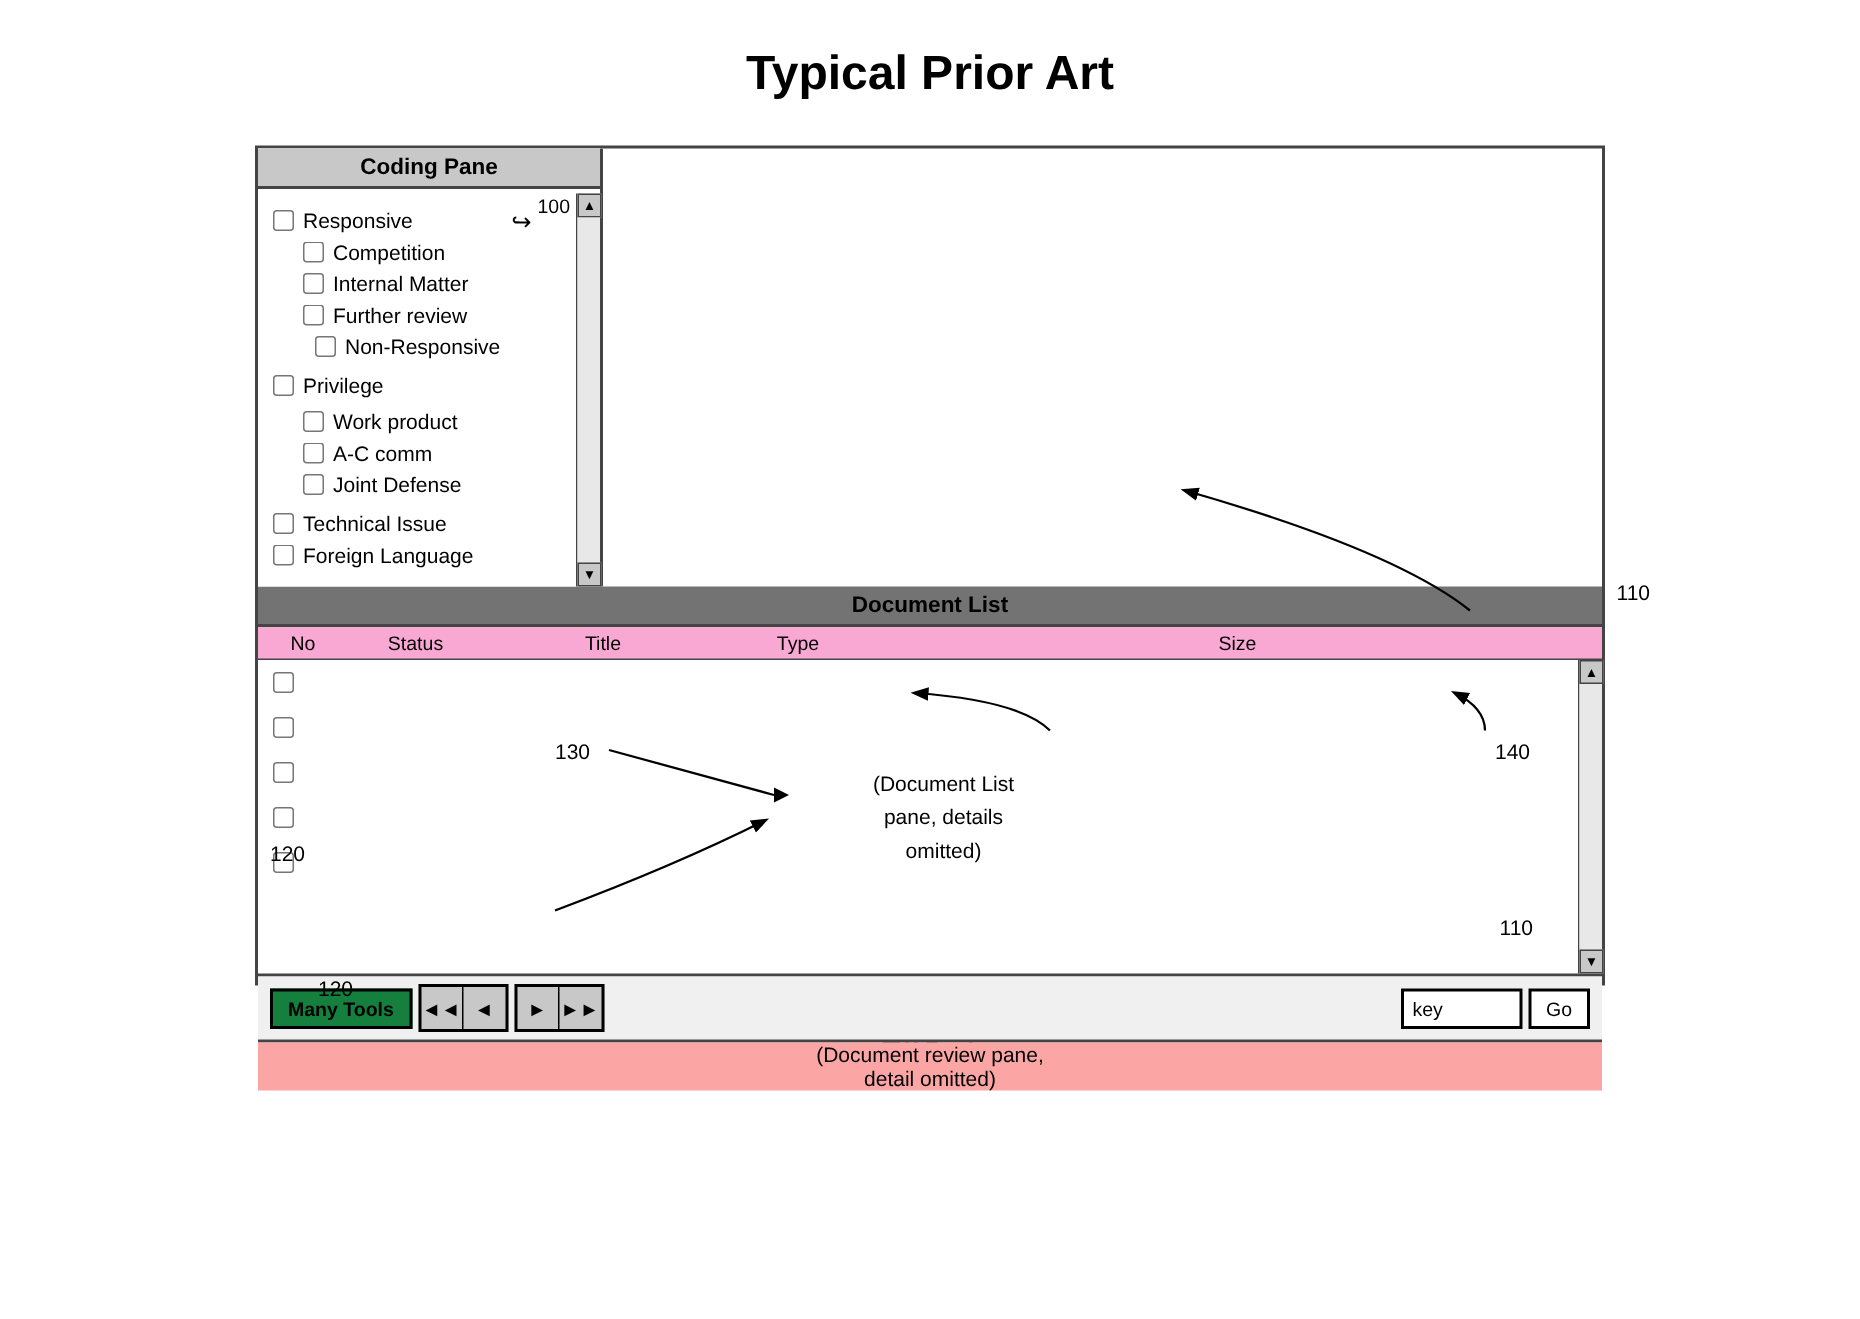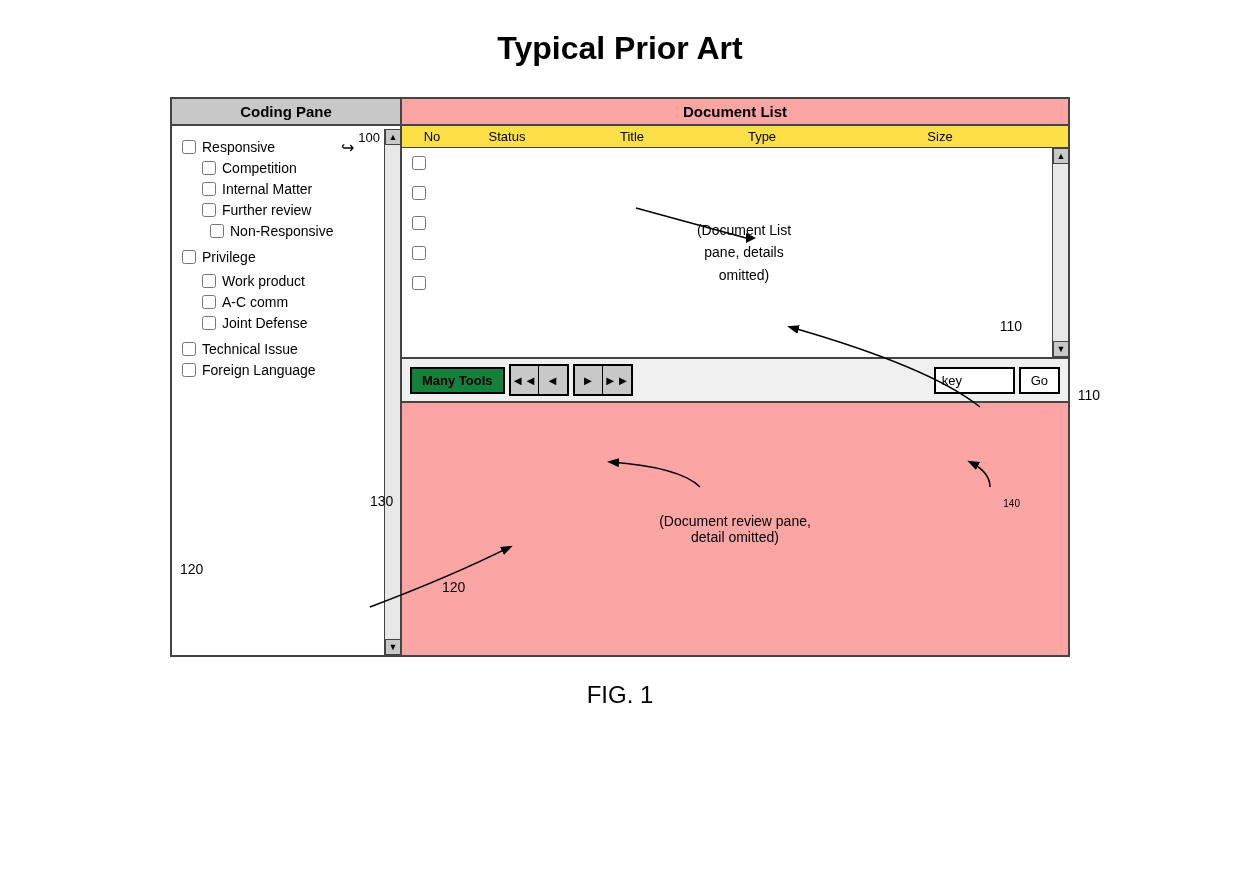--- a/index.html
+++ b/index.html
@@ -17,21 +17,21 @@
     .page-title {
       font-size: 32px;
       font-weight: bold;
       margin-top: 30px;
       margin-bottom: 30px;
       font-family: Arial, sans-serif;
     }
 
     .main-diagram {
       display: flex;
-      flex-direction: row;
+      flex-direction: column;
       border: 2px solid #444;
       width: 900px;
       height: 560px;
       position: relative;
     }
 
     
     .coding-pane {
       width: 230px;
       border-right: 2px solid #444;
@@ -82,35 +82,35 @@
 
     
     .doc-list-section {
       flex: 0 0 260px;
       border-bottom: 2px solid #444;
       display: flex;
       flex-direction: column;
     }
 
     .doc-list-header {
-      background: #fca5a5;
+      background: #737373;
       border-bottom: 2px solid #444;
       text-align: center;
       padding: 4px 0;
       font-size: 15px;
       font-weight: bold;
     }
 
     .doc-list-columns {
       display: flex;
       flex-direction: row;
       border-bottom: 1px solid #444;
       padding: 3px 0;
       font-size: 13px;
-      background: #fde047;
+      background: #f9a8d4;
     }
 
     .col-no { width: 60px; text-align: center; }
     .col-status { width: 90px; text-align: center; }
     .col-title { width: 160px; text-align: center; }
     .col-type { width: 100px; text-align: center; }
     .col-size { flex: 1; text-align: center; }
 
     .doc-list-body {
       flex: 1;
@@ -348,17 +348,17 @@
 
     <defs>
       <marker id="arrowhead" markerWidth="8" markerHeight="8" refX="6" refY="3" orient="auto">
         <path d="M0,0 L0,6 L8,3 z" fill="black"></path>
       </marker>
     </defs>
   </svg>
 
   <div style="position:absolute;top:290px;right:-30px;font-size:14px;">110</div>
   <div style="position:absolute;bottom:148px;left:200px;font-size:14px;">130</div>
-  <div style="position:absolute;bottom:148px;right:50px;font-size:10px;">140</div>
+  <div style="position:absolute;bottom:148px;right:50px;font-size:14px;">140</div>
   <div style="position:absolute;bottom:80px;left:10px;font-size:14px;">120</div>
 </div>
 
 <div class="fig-caption">FIG. 1</div>
 
 </body></html>

